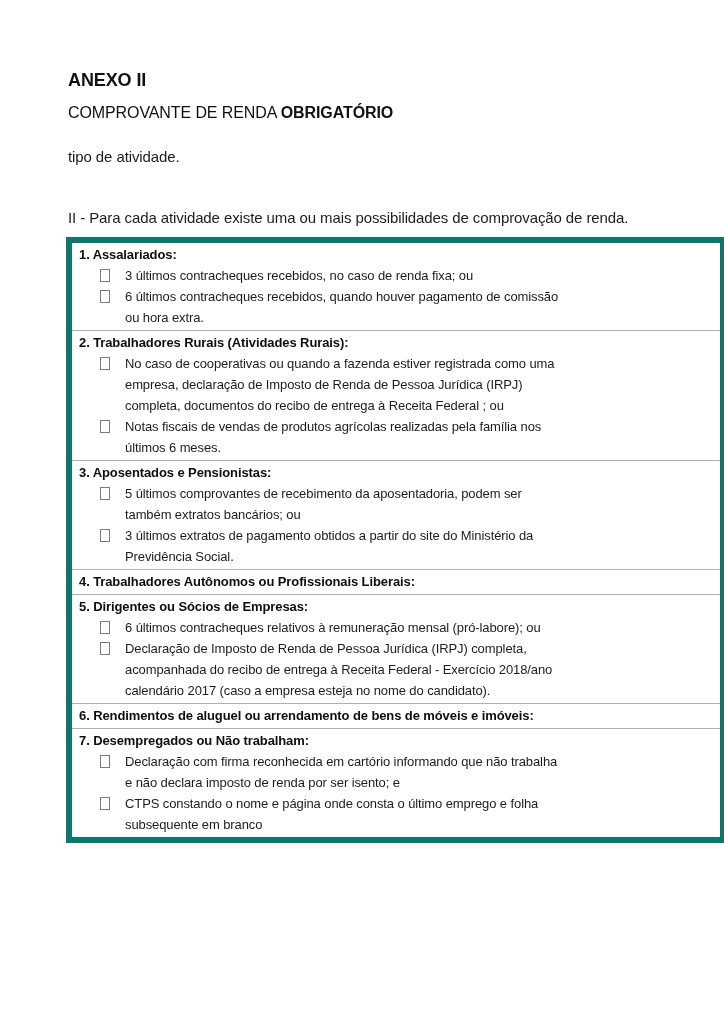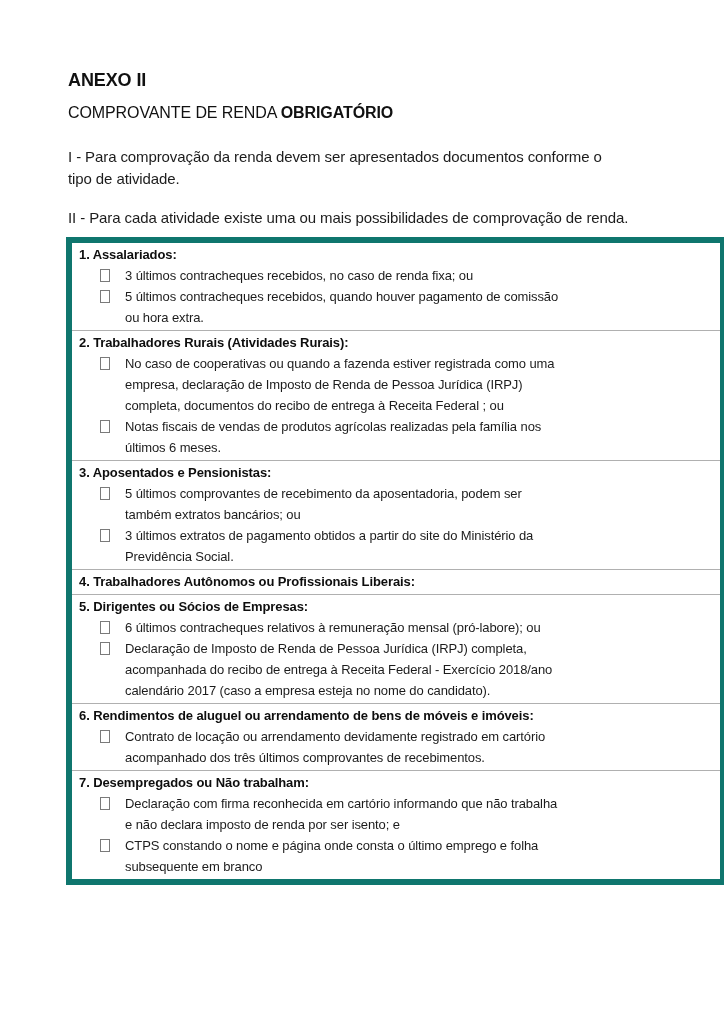--- a/index.html
+++ b/index.html
@@ -65,42 +65,41 @@
 
 <div class="page">
 
   <div class="heading">ANEXO II</div>
 
   <div class="doc-title">
     <span>COMPROVANTE DE RENDA </span><span class="bold">OBRIGATÓRIO</span>
   </div>
 
   <div class="intro intro-1">
-    <div class="ln">I - Para comprovação da renda devem ser apresentados documentos conforme o</div>
     <div class="ln">tipo de atividade.</div>
   </div>
 
   <div class="intro intro-2">
     <div class="ln">II - Para cada atividade existe uma ou mais possibilidades de comprovação de renda.</div>
   </div>
 
   <div class="req-table">
 
     <div class="section">
       <div class="section-title">1. Assalariados:</div>
       <div class="item">
         <span class="bullet"></span>
         <div class="item-text">
           <div class="ln">3 últimos contracheques recebidos, no caso de renda fixa; ou</div>
         </div>
       </div>
       <div class="item">
         <span class="bullet"></span>
         <div class="item-text">
-          <div class="ln">5 últimos contracheques recebidos, quando houver pagamento de comissão</div>
+          <div class="ln">6 últimos contracheques recebidos, quando houver pagamento de comissão</div>
           <div class="ln">ou hora extra.</div>
         </div>
       </div>
     </div>
 
     <div class="section">
       <div class="section-title">2. Trabalhadores Rurais (Atividades Rurais):</div>
       <div class="item">
         <span class="bullet"></span>
         <div class="item-text">
@@ -153,27 +152,20 @@
         <div class="item-text">
           <div class="ln">Declaração de Imposto de Renda de Pessoa Jurídica (IRPJ) completa,</div>
           <div class="ln">acompanhada do recibo de entrega à Receita Federal - Exercício 2018/ano</div>
           <div class="ln">calendário 2017 (caso a empresa esteja no nome do candidato).</div>
         </div>
       </div>
     </div>
 
     <div class="section">
       <div class="section-title">6. Rendimentos de aluguel ou arrendamento de bens de móveis e imóveis:</div>
-      <div class="item">
-        <span class="bullet"></span>
-        <div class="item-text">
-          <div class="ln">Contrato de locação ou arrendamento devidamente registrado em cartório</div>
-          <div class="ln">acompanhado dos três últimos comprovantes de recebimentos.</div>
-        </div>
-      </div>
     </div>
 
     <div class="section">
       <div class="section-title">7. Desempregados ou Não trabalham:</div>
       <div class="item">
         <span class="bullet"></span>
         <div class="item-text">
           <div class="ln">Declaração com firma reconhecida em cartório informando que não trabalha</div>
           <div class="ln">e não declara imposto de renda por ser isento; e</div>
         </div>

